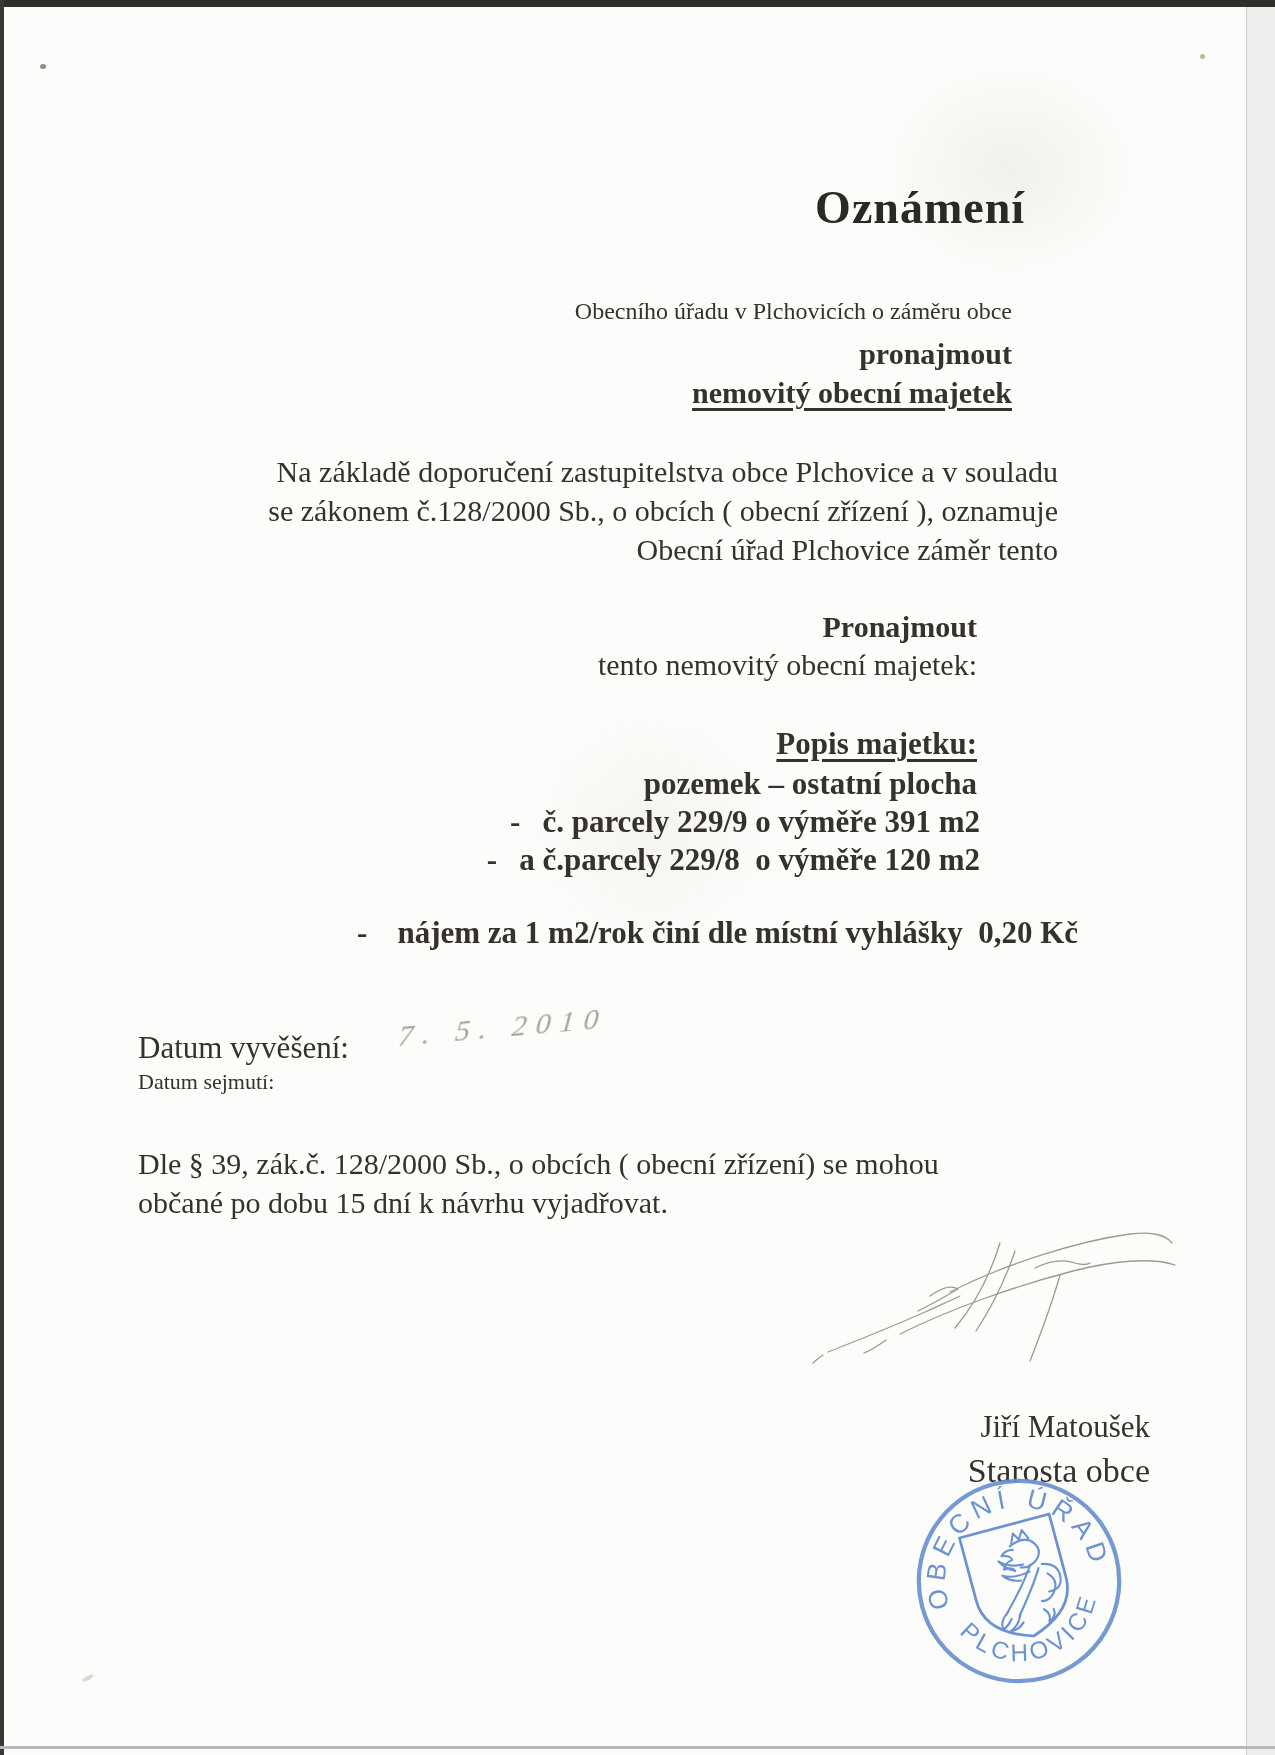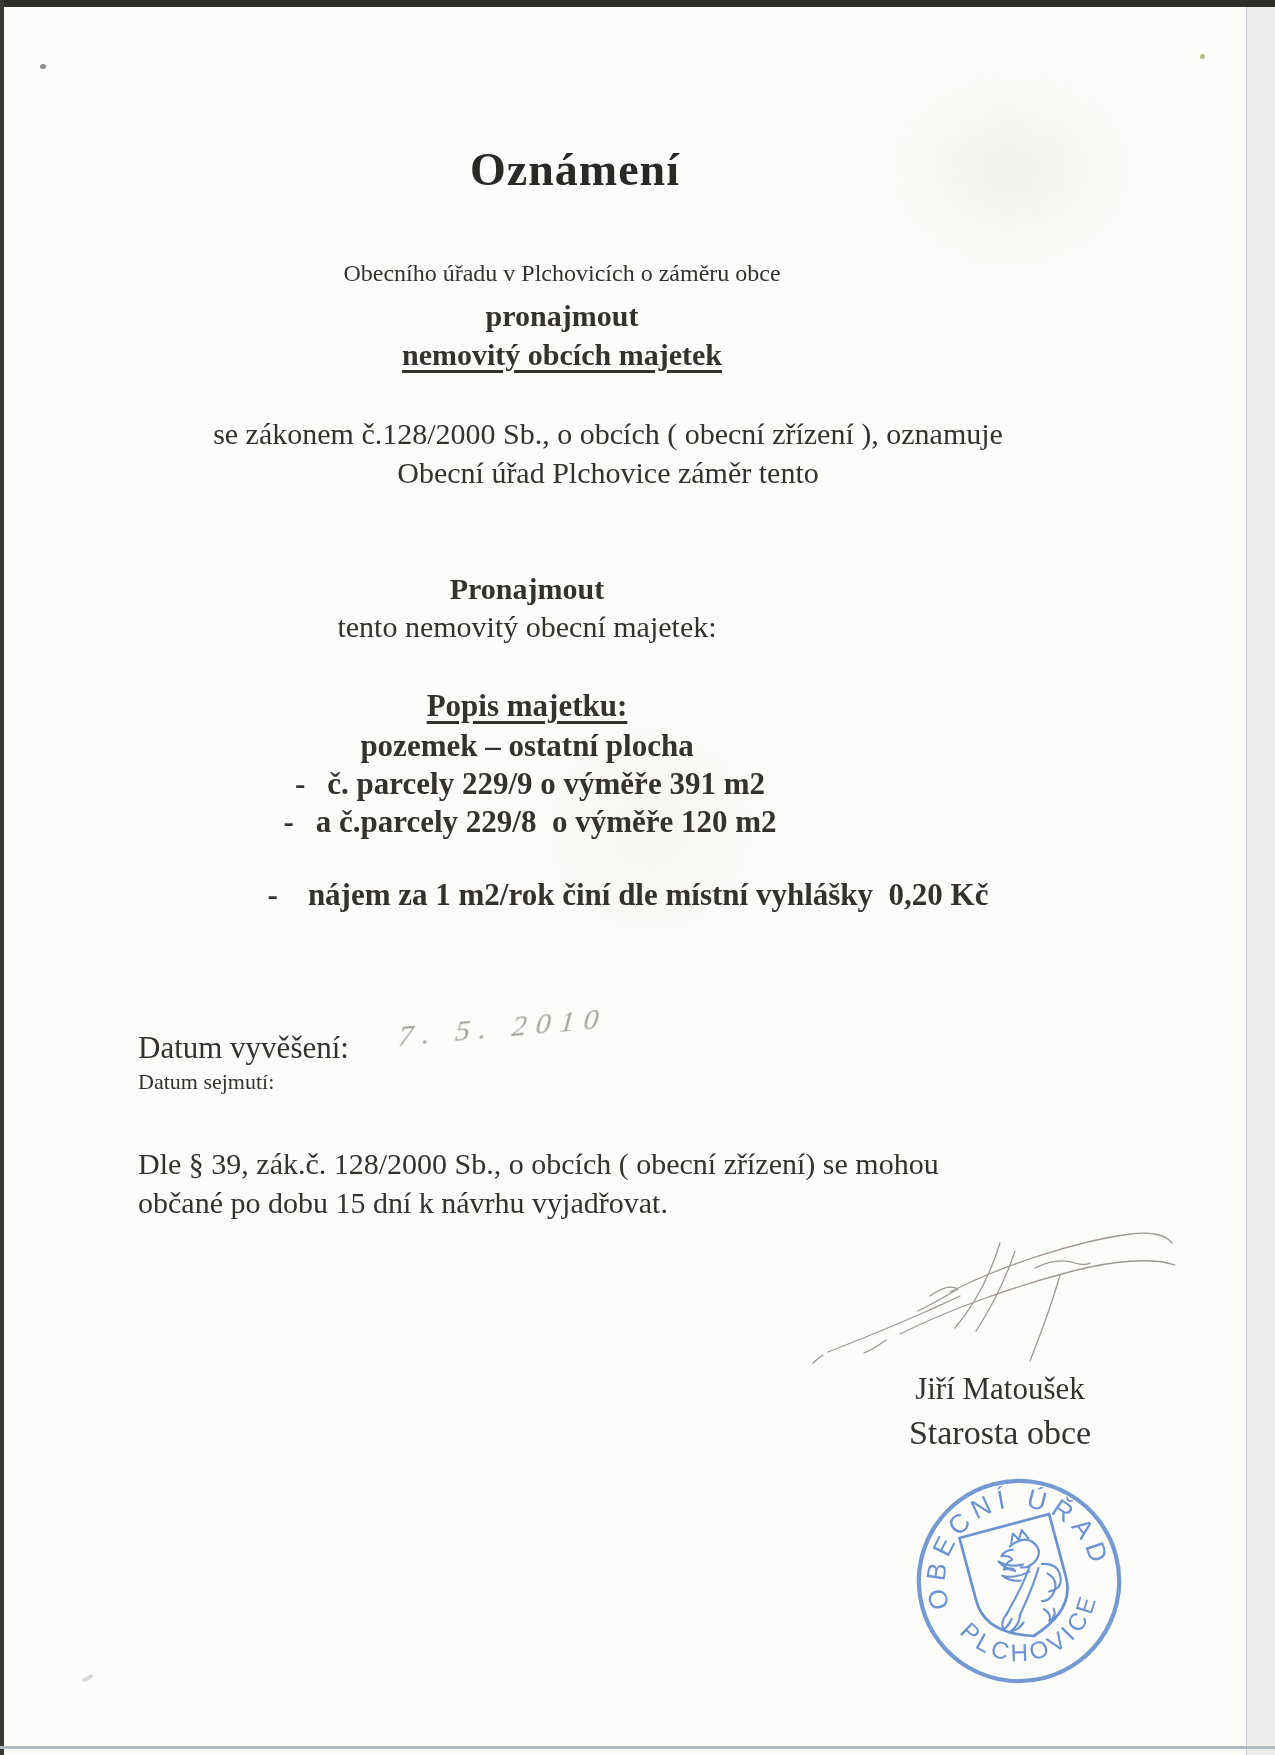--- a/index.html
+++ b/index.html
@@ -20,21 +20,21 @@
   .speck{position:absolute;border-radius:50%;}
   .speck-a{left:40px;top:64px;width:6px;height:5px;background:#8d8d89;}
   .speck-b{left:1200px;top:54px;width:5px;height:5px;background:#b9bc8e;}
   .speck-c{left:82px;top:1676px;width:12px;height:4px;background:#d8d8d4;border-radius:40%;transform:rotate(-30deg);}
   .shade{position:absolute;pointer-events:none;}
   .shade-a{left:880px;top:60px;width:260px;height:220px;background:radial-gradient(closest-side,rgba(222,218,205,.35),rgba(222,218,205,0));}
   .shade-b{left:520px;top:700px;width:260px;height:260px;background:radial-gradient(closest-side,rgba(228,226,218,.30),rgba(228,226,218,0));}
 
   
   .abs{position:absolute;}
-  .ctr{text-align:center;}
+  .ctr{text-align:right;margin-top:38px;}
   .doc-title{
     left:125px;top:143px;width:900px;
     font-size:46px;font-weight:bold;letter-spacing:1px;color:#2b2926;
   }
   .sub1{left:112px;top:260px;width:900px;font-size:24px;}
   .sub2{left:112px;top:299px;width:900px;font-size:30px;font-weight:bold;}
   .sub3{left:112px;top:338px;width:900px;font-size:30px;font-weight:bold;}
   .sub3 .u{text-decoration:underline;text-decoration-thickness:2.5px;text-underline-offset:5px;}
   .intro{left:158px;top:414px;width:900px;font-size:30px;line-height:39px;}
   .h-pronajmout{left:77px;top:572px;width:900px;font-size:30px;font-weight:bold;}
@@ -75,23 +75,24 @@
   <div class="speck speck-a"></div>
   <div class="speck speck-b"></div>
   <div class="speck speck-c"></div>
   <div class="shade shade-a"></div>
   <div class="shade shade-b"></div>
 
   <div class="abs ctr doc-title">Oznámení</div>
 
   <div class="abs ctr sub1">Obecního úřadu v Plchovicích o záměru obce</div>
   <div class="abs ctr sub2">pronajmout</div>
-  <div class="abs ctr sub3"><span class="u">nemovitý obcích majetek</span></div>
+  <div class="abs ctr sub3"><span class="u">nemovitý obecní majetek</span></div>
 
   <div class="abs ctr intro">
+    <div>Na základě doporučení zastupitelstva obce Plchovice a v souladu</div>
     <div>se zákonem č.128/2000 Sb., o obcích ( obecní zřízení ), oznamuje</div>
     <div>Obecní úřad Plchovice záměr tento</div>
   </div>
 
   <div class="abs ctr h-pronajmout">Pronajmout</div>
   <div class="abs ctr h-tento">tento nemovitý obecní majetek:</div>
 
   <div class="abs ctr h-popis"><span class="u">Popis majetku:</span></div>
   <div class="abs ctr h-pozemek">pozemek – ostatní plocha</div>
 

